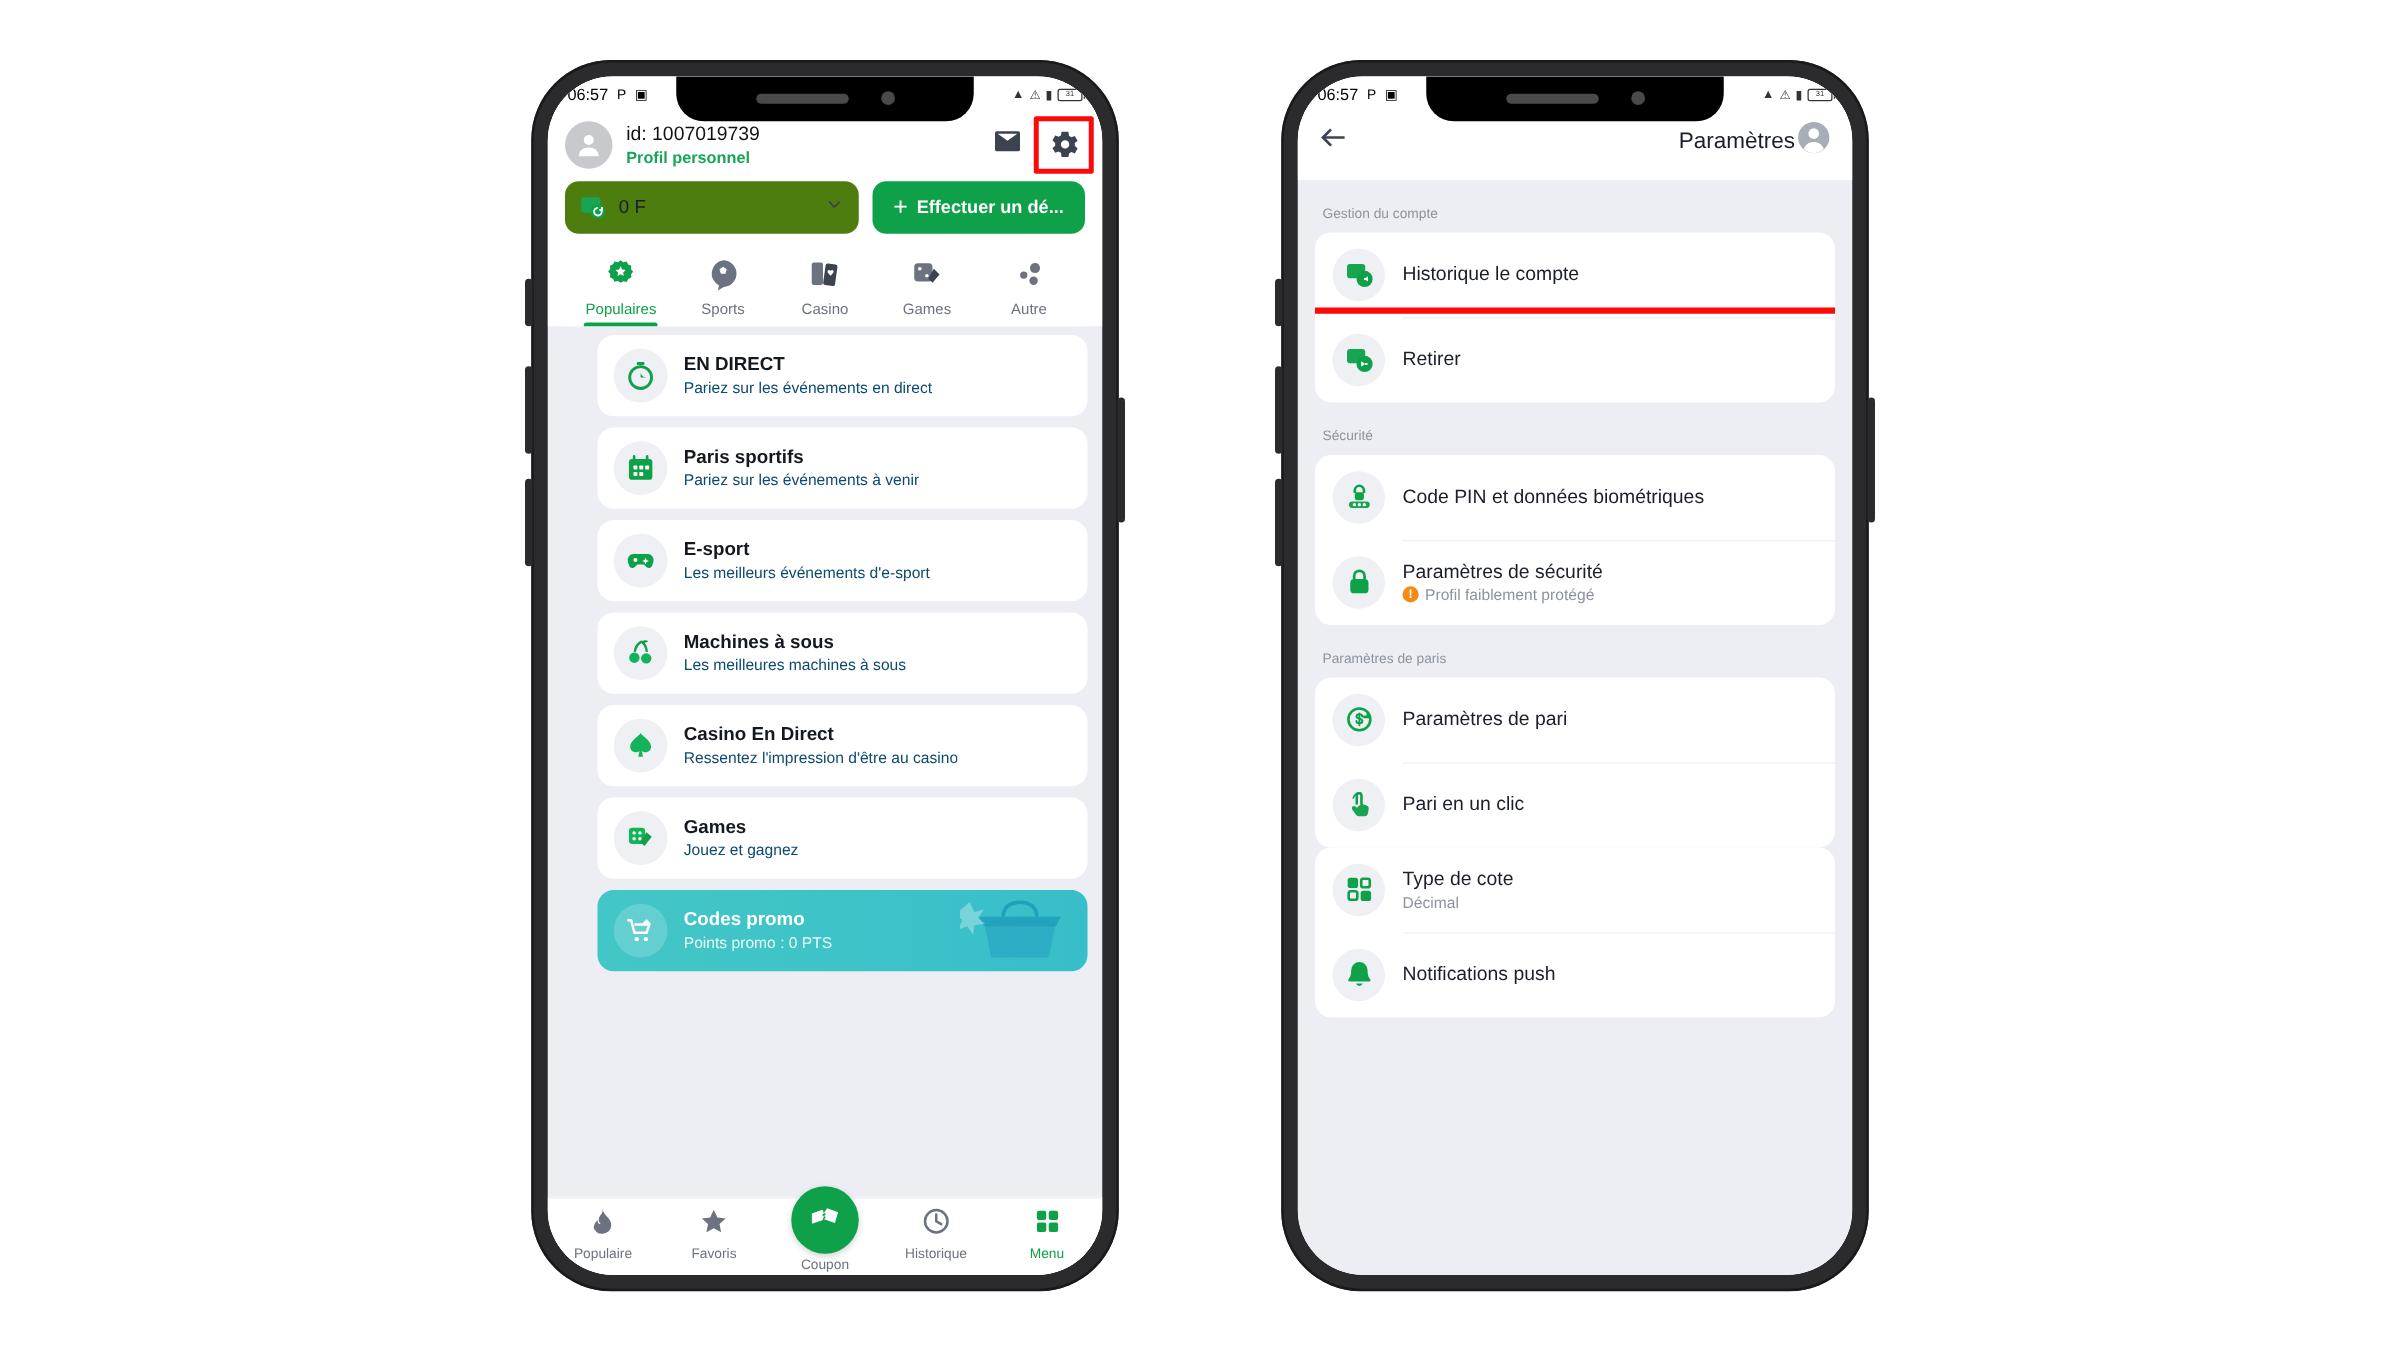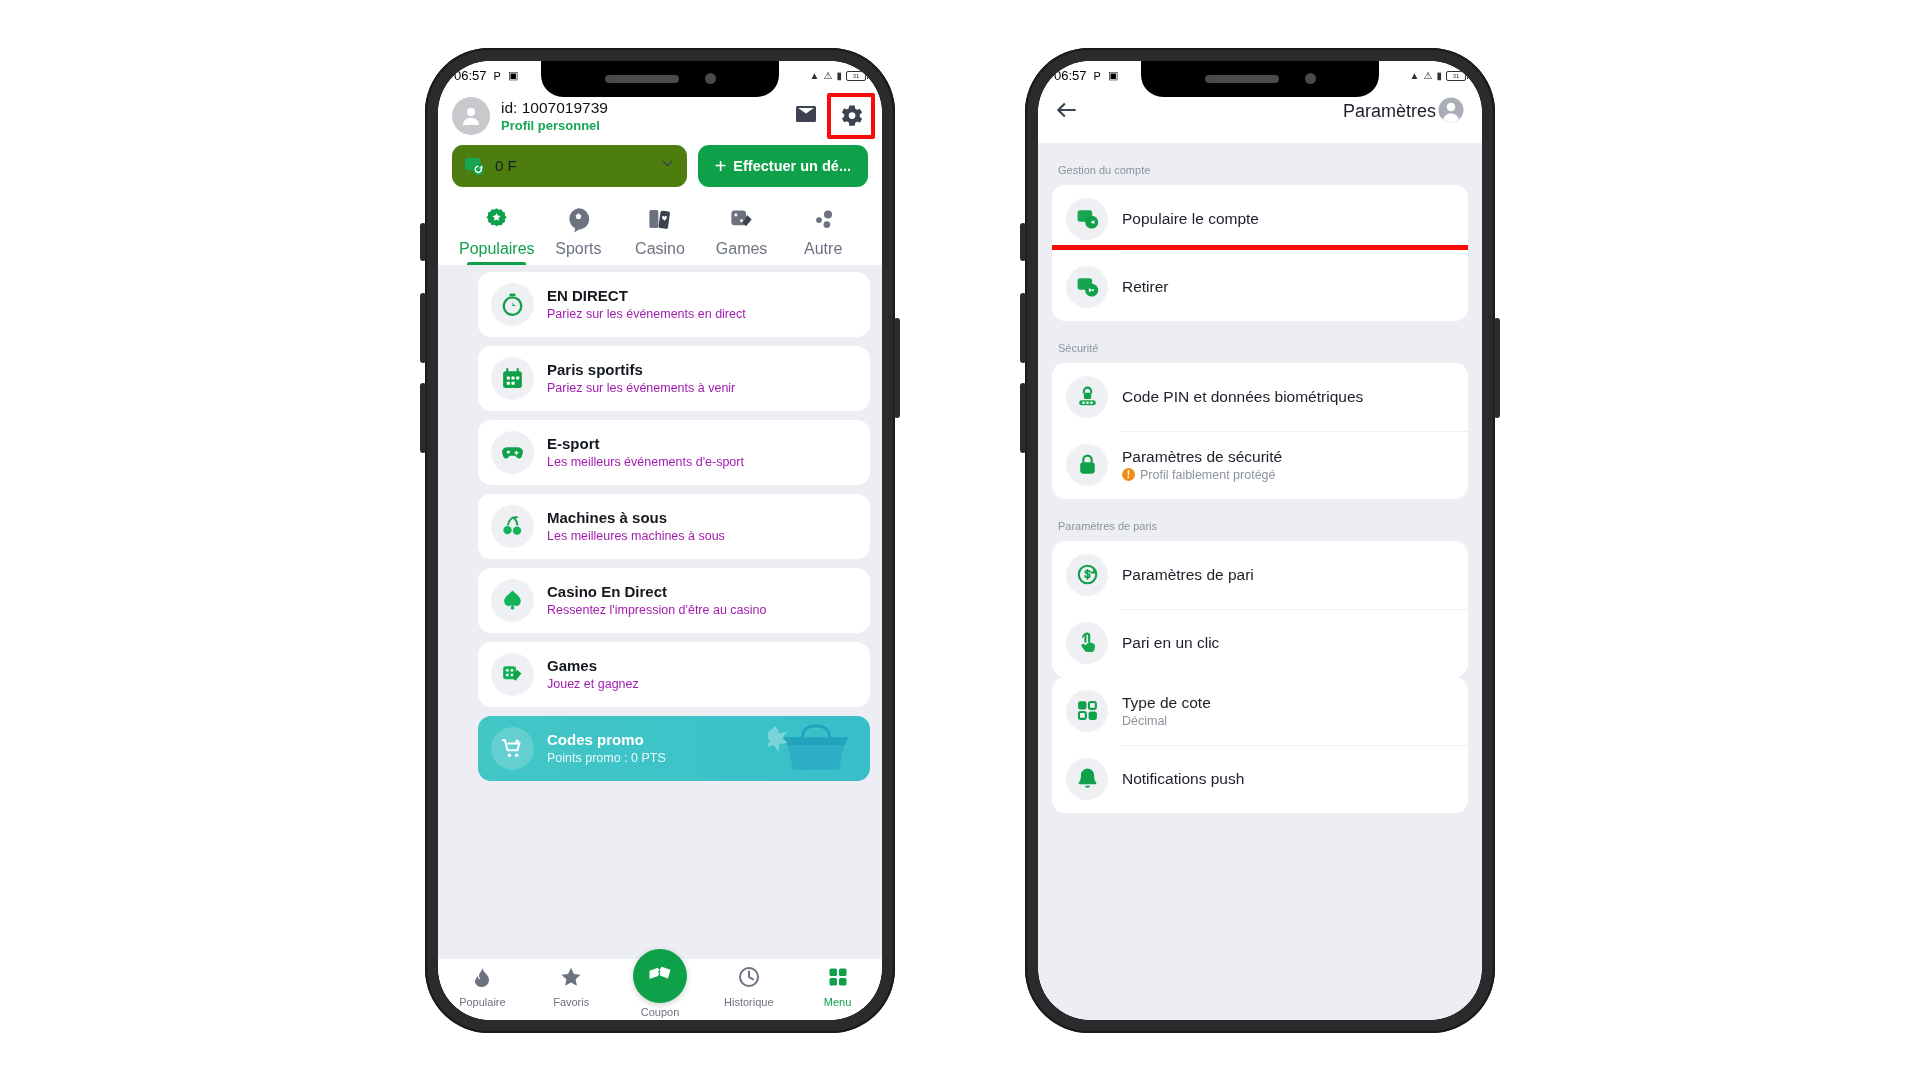--- a/index.html
+++ b/index.html
@@ -185,21 +185,21 @@
   }
   .tab {
     flex: 1;
     display: flex; flex-direction: column; align-items: center;
     gap: 5px;
     padding: 4px 0 0 0;
     position: relative;
   }
   .tab-ic { height: 30px; display: flex; align-items: center; justify-content: center; }
   .tab-ic svg { width: 27px; height: 27px; }
-  .tab-lbl { font-size: 16px; color: #6c7280; padding-bottom: 7px; }
+  .tab-lbl { font-size: 12px; color: #6c7280; padding-bottom: 7px; }
   .tab.active .tab-lbl { color: #0fa14a; }
   .tab.active::after {
     content:''; position:absolute; bottom:0; left: 14%; right: 14%;
     height: 3px; background: #0fa14a; border-radius: 2px 2px 0 0;
   }
 
   .list {
     flex: 1;
     overflow: hidden;
     padding: 7px 12px 0 12px;
@@ -221,21 +221,21 @@
   .card-ic {
     width: 43px; height: 43px;
     border-radius: 50%;
     background: #eef0f3;
     display: flex; align-items: center; justify-content: center;
     flex-shrink: 0;
   }
   .card-ic svg { width: 25px; height: 25px; }
   .card-txt { display: flex; flex-direction: column; gap: 3px; min-width: 0; }
   .card-title { font-size: 15px; color: #14181f; font-weight: 700; white-space: nowrap; }
-  .card-sub { font-size: 12.5px; color: #a21caf; white-space: nowrap; overflow: hidden; text-overflow: ellipsis; }
+  .card-sub { font-size: 12.5px; color: #0c4a6e; white-space: nowrap; overflow: hidden; text-overflow: ellipsis; }
   .card.promo { background: linear-gradient(90deg,#43c6c6 0%, #3cc2c8 60%, #37bec9 100%); position: relative; overflow: hidden; }
   .card.promo .card-ic { background: rgba(255,255,255,0.18); }
   .card.promo .card-title { color: #fff; }
   .card.promo .card-sub { color: #eafcfc; }
   .promo-deco {
     position: absolute; right: 6px; top: 6px; bottom: 6px; width: 96px;
     opacity: 0.9;
   }
 
   .bottom-nav {
@@ -696,21 +696,21 @@
               <div class="srow">
                 <div class="srow-ic">
                   <svg viewBox="0 0 24 24">
                       <rect x="2.5" y="4" width="14" height="11" rx="2.4" fill="#17a551"></rect>
                       <circle cx="16" cy="15.5" r="6.2" fill="#0fa14a"></circle>
                       <path d="M18.6 13.5l-3 2 3 2z" fill="#fff"></path>
                       <path d="M15.6 15.5h1.6" stroke="#fff" stroke-width="1.5"></path>
                     </svg>
                 </div>
                 <div class="srow-txt">
-                  <div class="srow-title">Populaire le compte</div>
+                  <div class="srow-title">Historique le compte</div>
                 </div>
               </div>
               <div class="srow">
                 <div class="srow-ic">
                   <svg viewBox="0 0 24 24">
                       <rect x="2.5" y="4" width="14" height="11" rx="2.4" fill="#17a551"></rect>
                       <circle cx="16" cy="15.5" r="6.2" fill="#0fa14a"></circle>
                       <path d="M13.4 17.5l3-2-3-2z" fill="#fff"></path>
                       <path d="M16.4 15.5h1.8" stroke="#fff" stroke-width="1.5"></path>
                     </svg>

